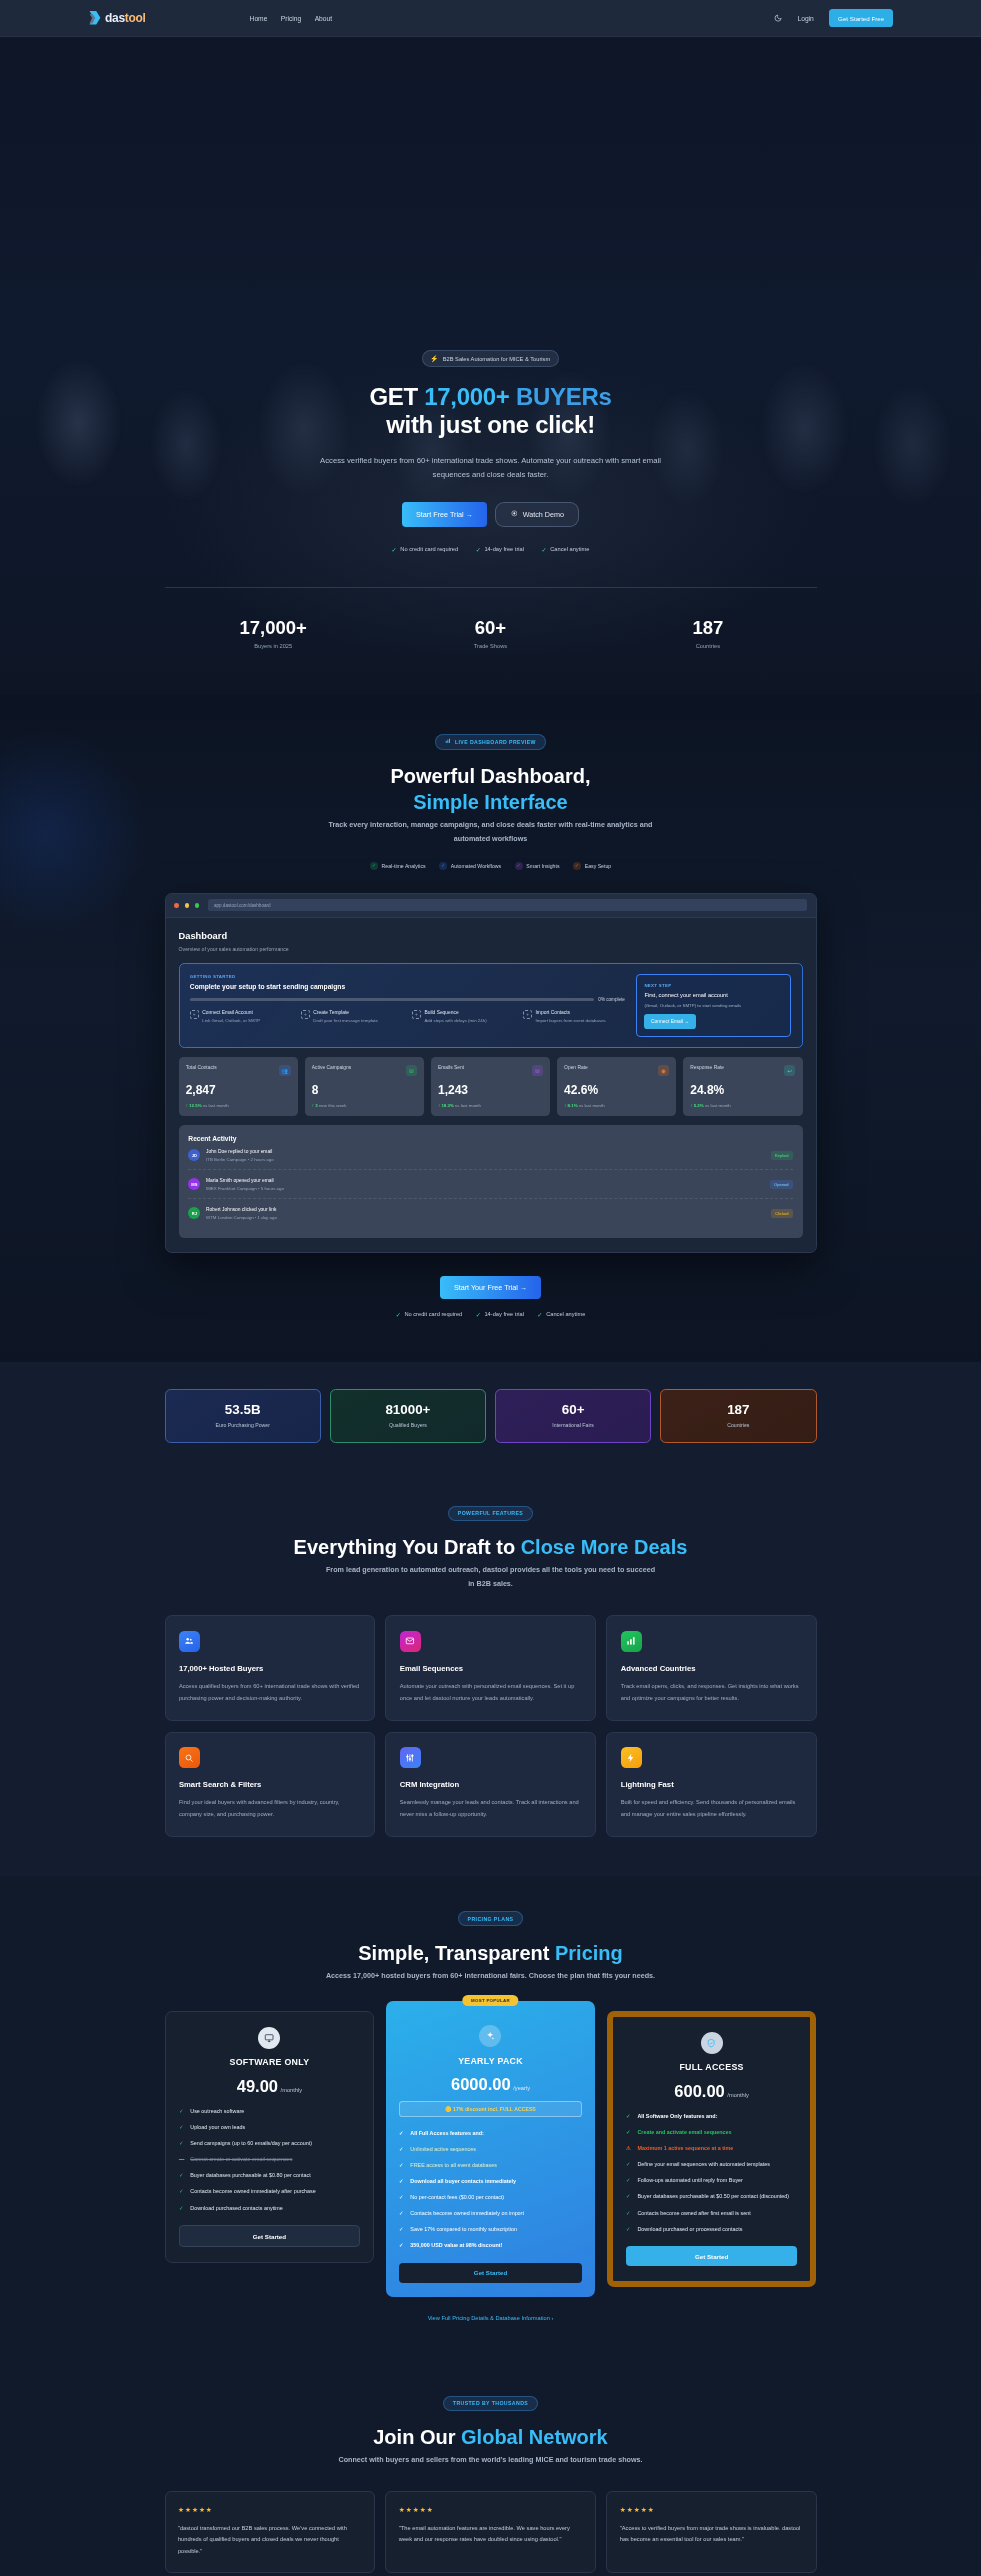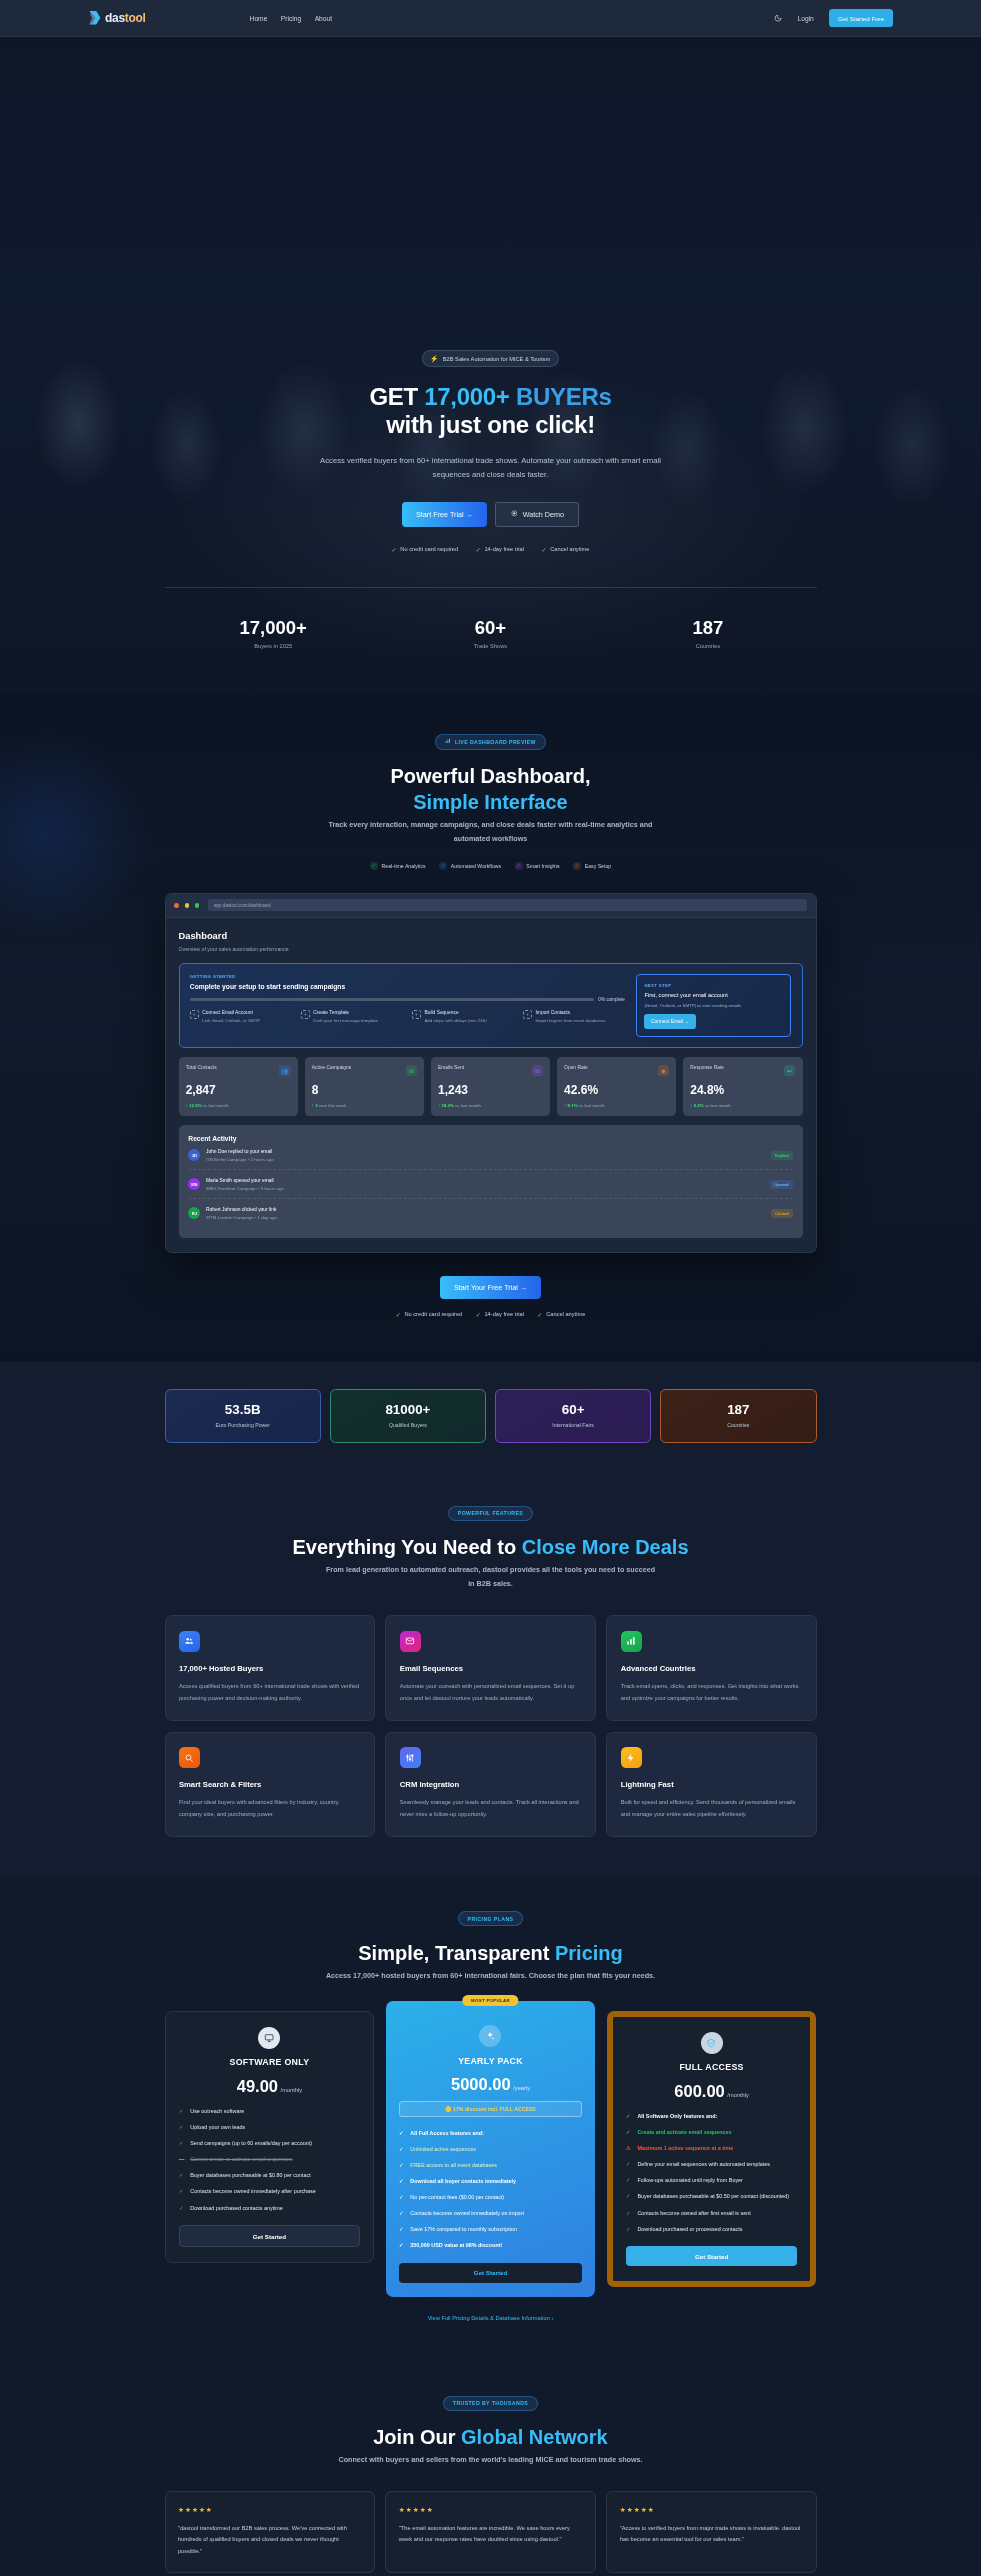--- a/index.html
+++ b/index.html
@@ -77,21 +77,21 @@
     color: #b6c2d4;
   }
   .hero-cta { margin-top: 19.6px; display: flex; gap: 8.2px; justify-content: center; }
   .btn-grad {
     background: linear-gradient(90deg,#38bdf8,#2563eb); color:#fff; border:none;
     border-radius: 4px; font-size: 7.2px; padding: 7.2px 14.4px; font-family: inherit;
     cursor: pointer; font-weight: 500;
   }
   .btn-ghost {
     background: rgba(45,58,82,.5); border: 0.5px solid rgba(110,128,160,.5); color: #e2e8f0;
-    border-radius: 3px; font-size: 7.2px; padding: 7.2px 14.4px; font-family: inherit;
+    border-radius: 9px; font-size: 7.2px; padding: 7.2px 14.4px; font-family: inherit;
     cursor: pointer; display: inline-flex; align-items: center; gap: 5.2px;
   }
   .trust-row { margin-top: 18.5px; display:flex; flex-wrap: wrap; justify-content:center; gap: 17.5px; max-width: 227px; margin-left:auto; margin-right:auto; }
   .trust { font-size: 5.7px; color: #c3cede; display: inline-flex; gap: 3.6px; align-items:center; }
   .trust .ck { color: #34d399; font-size: 6.2px; }
   .hero-divider { margin-top: 34px; border-top: 0.5px solid rgba(148,163,184,.22); }
   .hero-stats { display: flex; padding: 29px 0 45px; }
   .hstat { flex: 1; text-align: center; }
   .hstat .n { font-size: 18.5px; font-weight: 700; color: #fff; }
   .hstat .l { margin-top: 4.1px; font-size: 5.7px; color: #93a3b8; }
@@ -520,21 +520,21 @@
             <div class="n">187</div>
             <div class="l">Countries</div>
           </div>
       </div>
     </div>
   </div>
 
   <div class="features">
     <div class="container">
       <div class="pill-blue">POWERFUL FEATURES</div>
-      <h2 class="sec-title"><span>Everything You Need to </span><span class="hl">Close More Deals</span></h2>
+      <h2 class="sec-title"><span>Everything You Draft to </span><span class="hl">Close More Deals</span></h2>
       <p class="sec-sub">From lead generation to automated outreach, dastool provides all the tools you need to succeed in B2B sales.</p>
 
       <div class="fgrid">
         <div class="fcard">
             <div class="ficon" style="background:linear-gradient(150deg,#3b82f6,#2563eb)">
               <svg width="9.8" height="9.8" viewBox="0 0 24 24" fill="#fff">
                 <circle cx="9" cy="8" r="3"></circle>
                 <circle cx="16.5" cy="9" r="2.2"></circle>
                 <path d="M3 19c0-3.3 2.7-5 6-5s6 1.7 6 5z"></path>
                 <path d="M15 19c0-2.4 1.3-4 3.5-4S22 16.6 22 19z"></path>
@@ -651,21 +651,21 @@
 
         <div class="pcard feat">
           <div class="ribbon">MOST POPULAR</div>
           <div class="pic" style="background:rgba(255,255,255,.25)">
             <svg width="10.3" height="10.3" viewBox="0 0 24 24" fill="#fff">
                 <path d="M12 2l1.8 5.2L19 9l-5.2 1.8L12 16l-1.8-5.2L5 9l5.2-1.8z"></path>
                 <path d="M18.5 14l.8 2.2 2.2.8-2.2.8-.8 2.2-.8-2.2-2.2-.8 2.2-.8z"></path>
               </svg>
           </div>
           <div class="pname">YEARLY PACK</div>
-          <div class="pprice"><span class="amt">5000.00</span><span class="per">/yearly</span></div>
+          <div class="pprice"><span class="amt">6000.00</span><span class="per">/yearly</span></div>
           <div class="disc"><span>🪙</span> <span>17% discount incl. FULL ACCESS</span></div>
           <div class="plist">
             <div class="pli" style="color:#fff;font-weight:700">
                 <span class="mk">✓</span>
                 <span>All Full Access features and:</span>
               </div>
             <div class="pli" style="color:#dff0c8">
                 <span class="mk" style="color:#fff">✓</span>
                 <span>Unlimited active sequences</span>
               </div>

